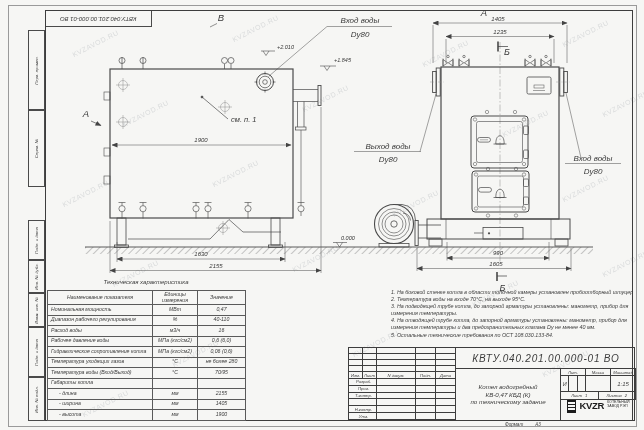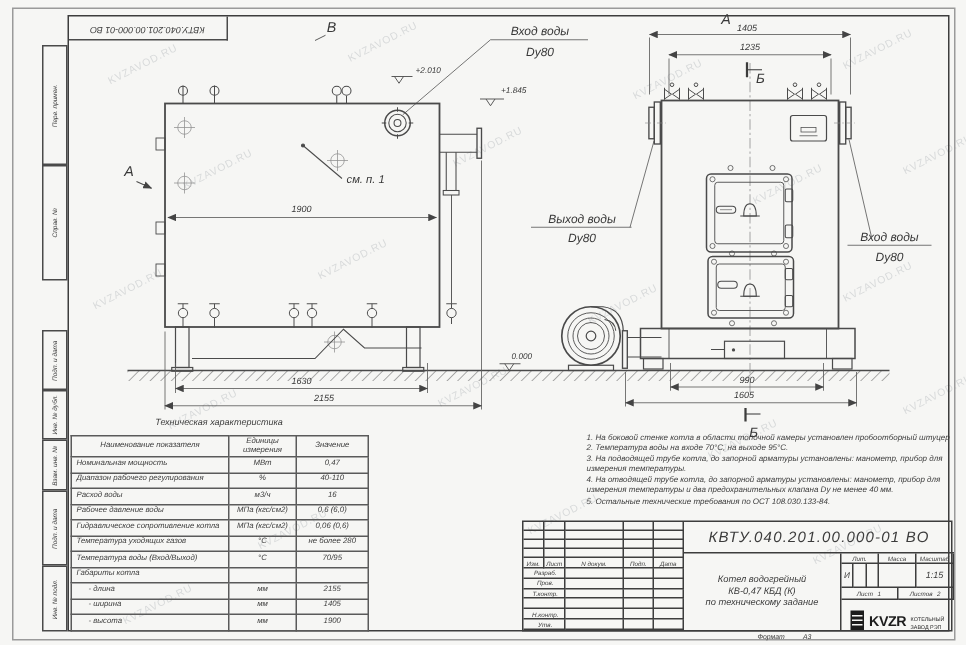--- a/index.html
+++ b/index.html
@@ -40,21 +40,21 @@
   .tb-right{width:180px;display:flex;flex-direction:column}
   .tb-doc{height:21px;border-bottom:.7px solid #3d3d3d;display:flex;align-items:center;justify-content:center;font-size:10px;letter-spacing:.8px;white-space:nowrap}
   .tb-low{flex:1;display:flex}
   .tb-name{width:105px;border-right:.7px solid #3d3d3d;display:flex;flex-direction:column;align-items:center;justify-content:center;font-size:6.2px;line-height:1.2;text-align:center}
   .tb-misc{width:75px;display:flex;flex-direction:column}
   .mrow{display:flex}
   .m25{width:25px}
   .lit-sub{display:flex;width:25px}
   .lit-sub .cell{flex:1;font-size:5.5px}
   .sheetcell{width:37.5px;gap:3px}
-  .company{flex:1;display:flex;align-items:flex-end;justify-content:center;gap:3px}
+  .company{flex:1;display:flex;align-items:flex-start;justify-content:center;gap:3px}
   .logo-box{width:9px;height:13px;background:#1c1c1c;display:flex;flex-direction:column;justify-content:space-evenly;padding:1px}
   .logo-box i{display:block;height:1.6px;background:#f6f6f4}
   .logo-word{font-size:9.5px;font-weight:bold;font-style:normal;letter-spacing:-.3px;color:#1c1c1c}
   .co-lines{display:flex;flex-direction:column;font-size:3.6px;font-style:normal;line-height:1.2;color:#2a2a2a}
   .fmt{position:absolute;left:505px;top:422px;z-index:6;display:flex;gap:12px;font-size:4.6px;font-style:italic}
 </style>
 </head>
 <body>
 
 <div class="page">

